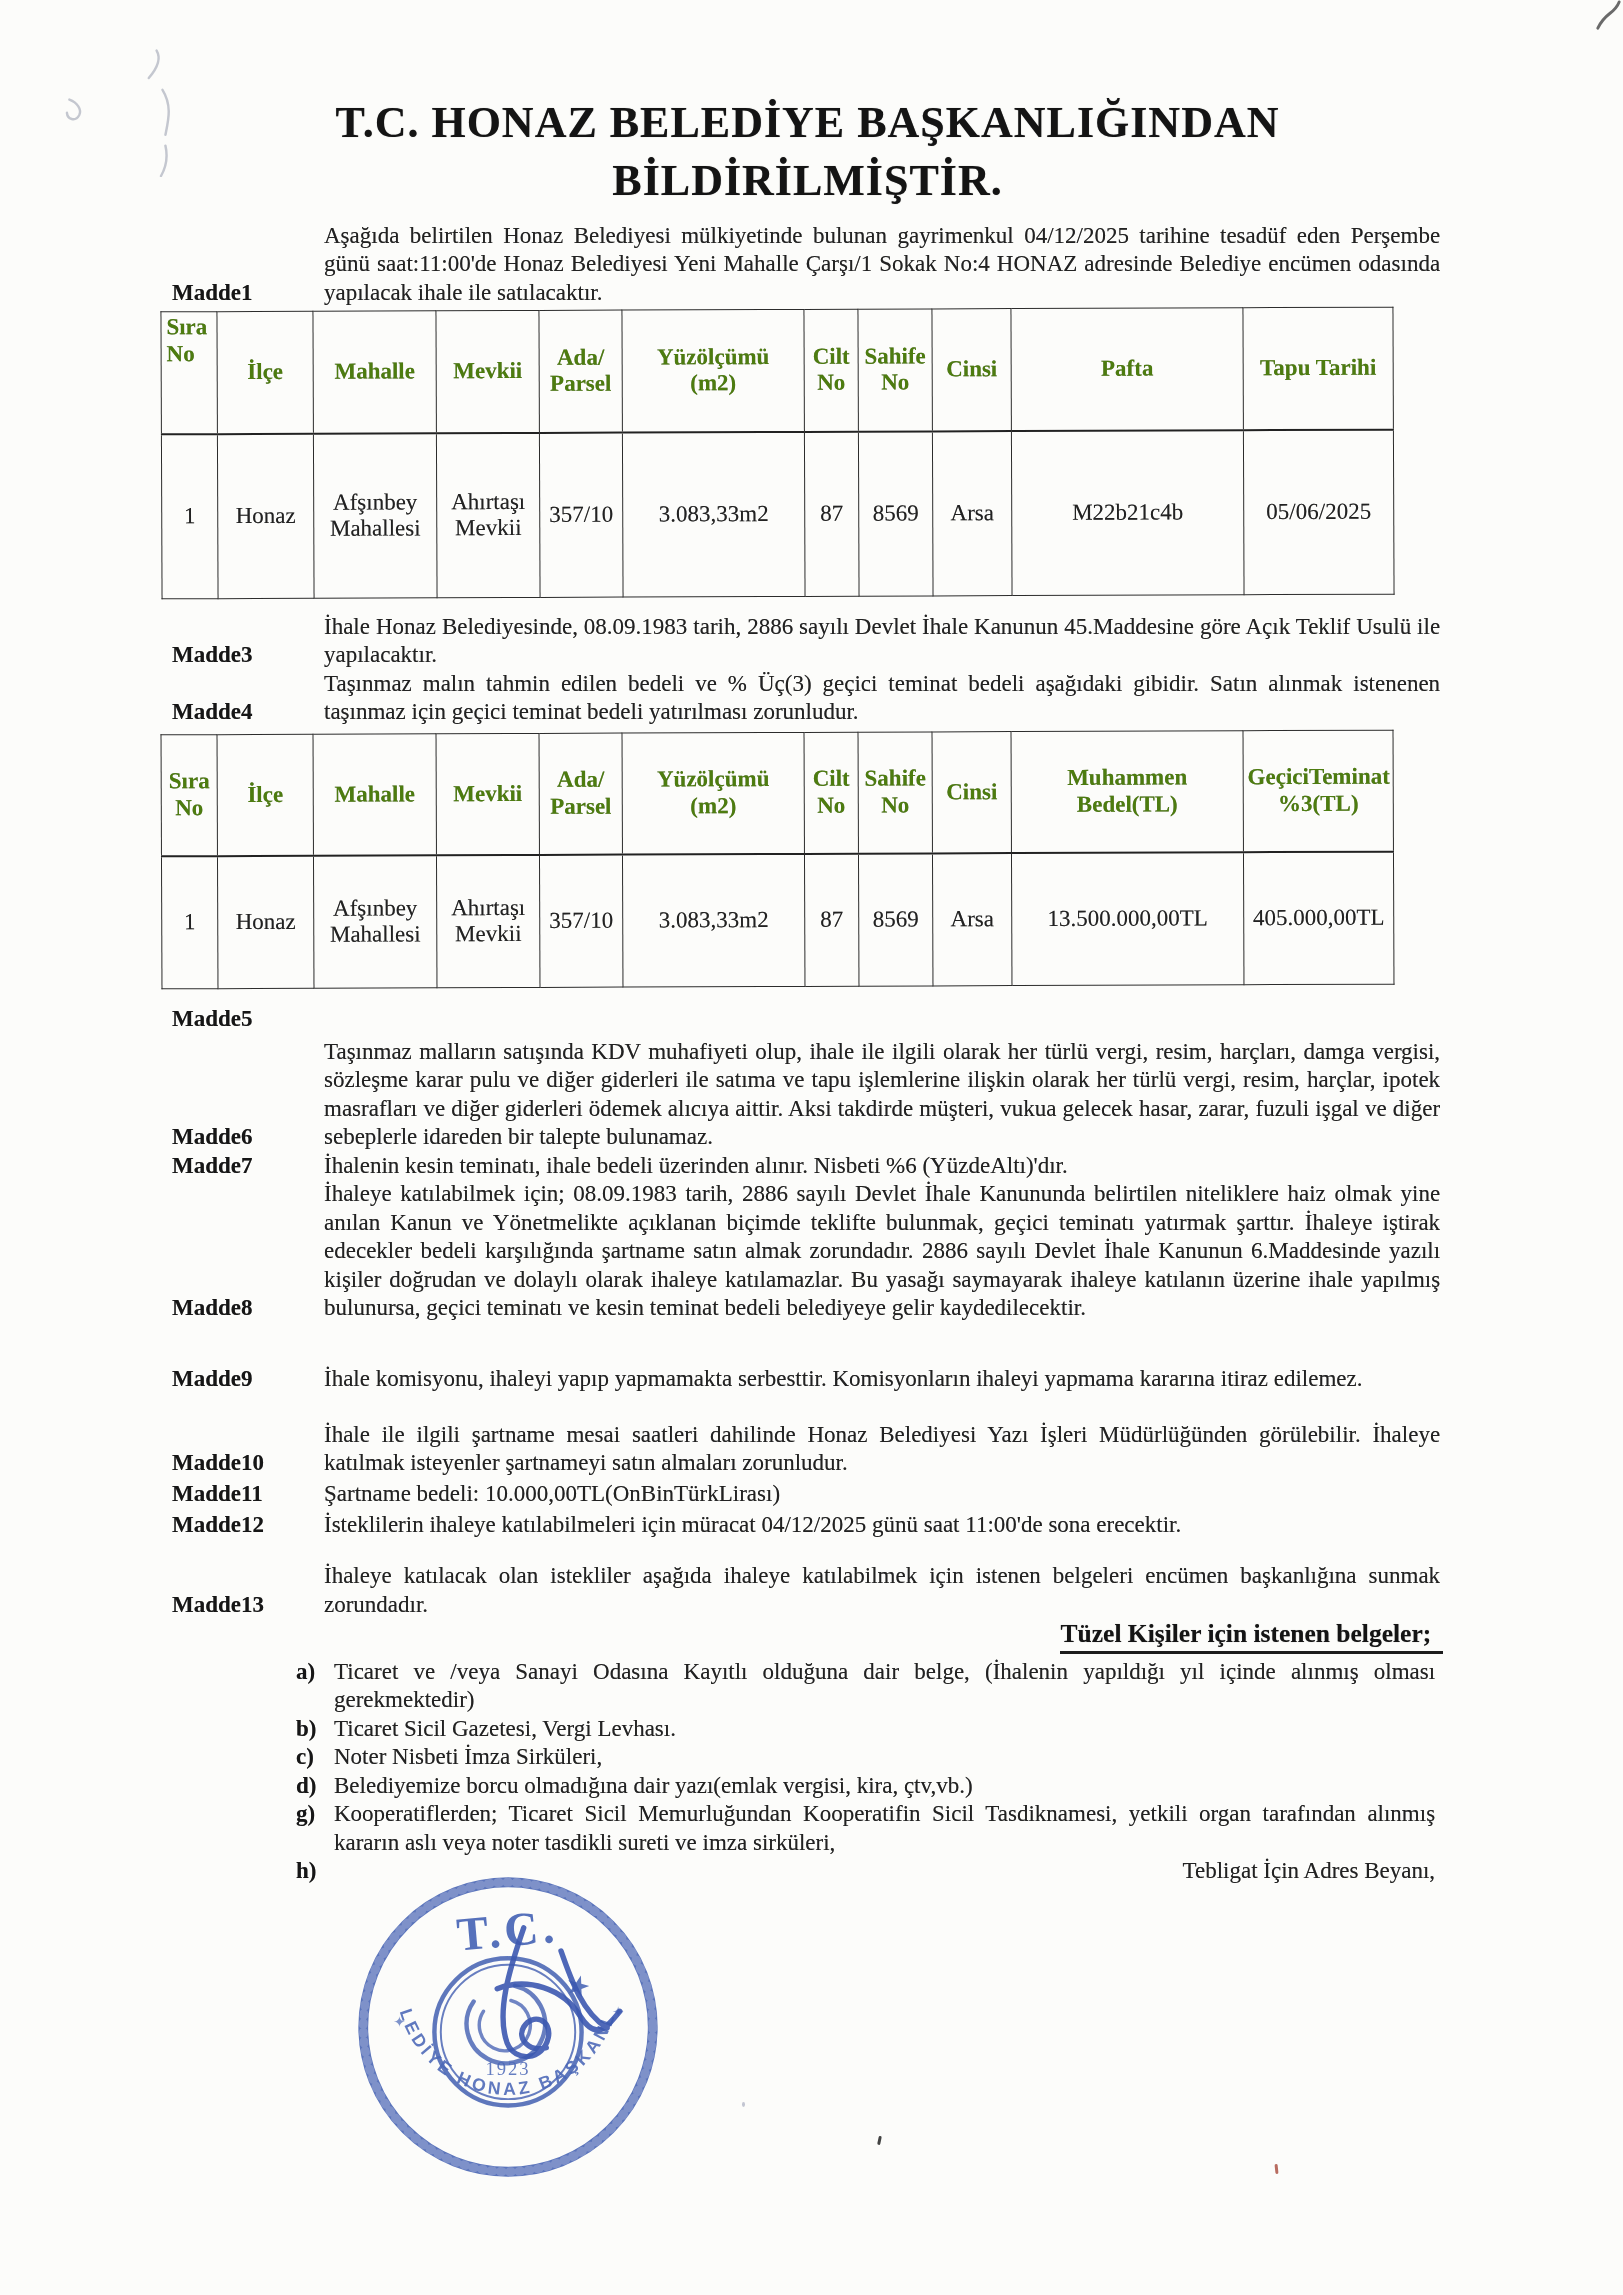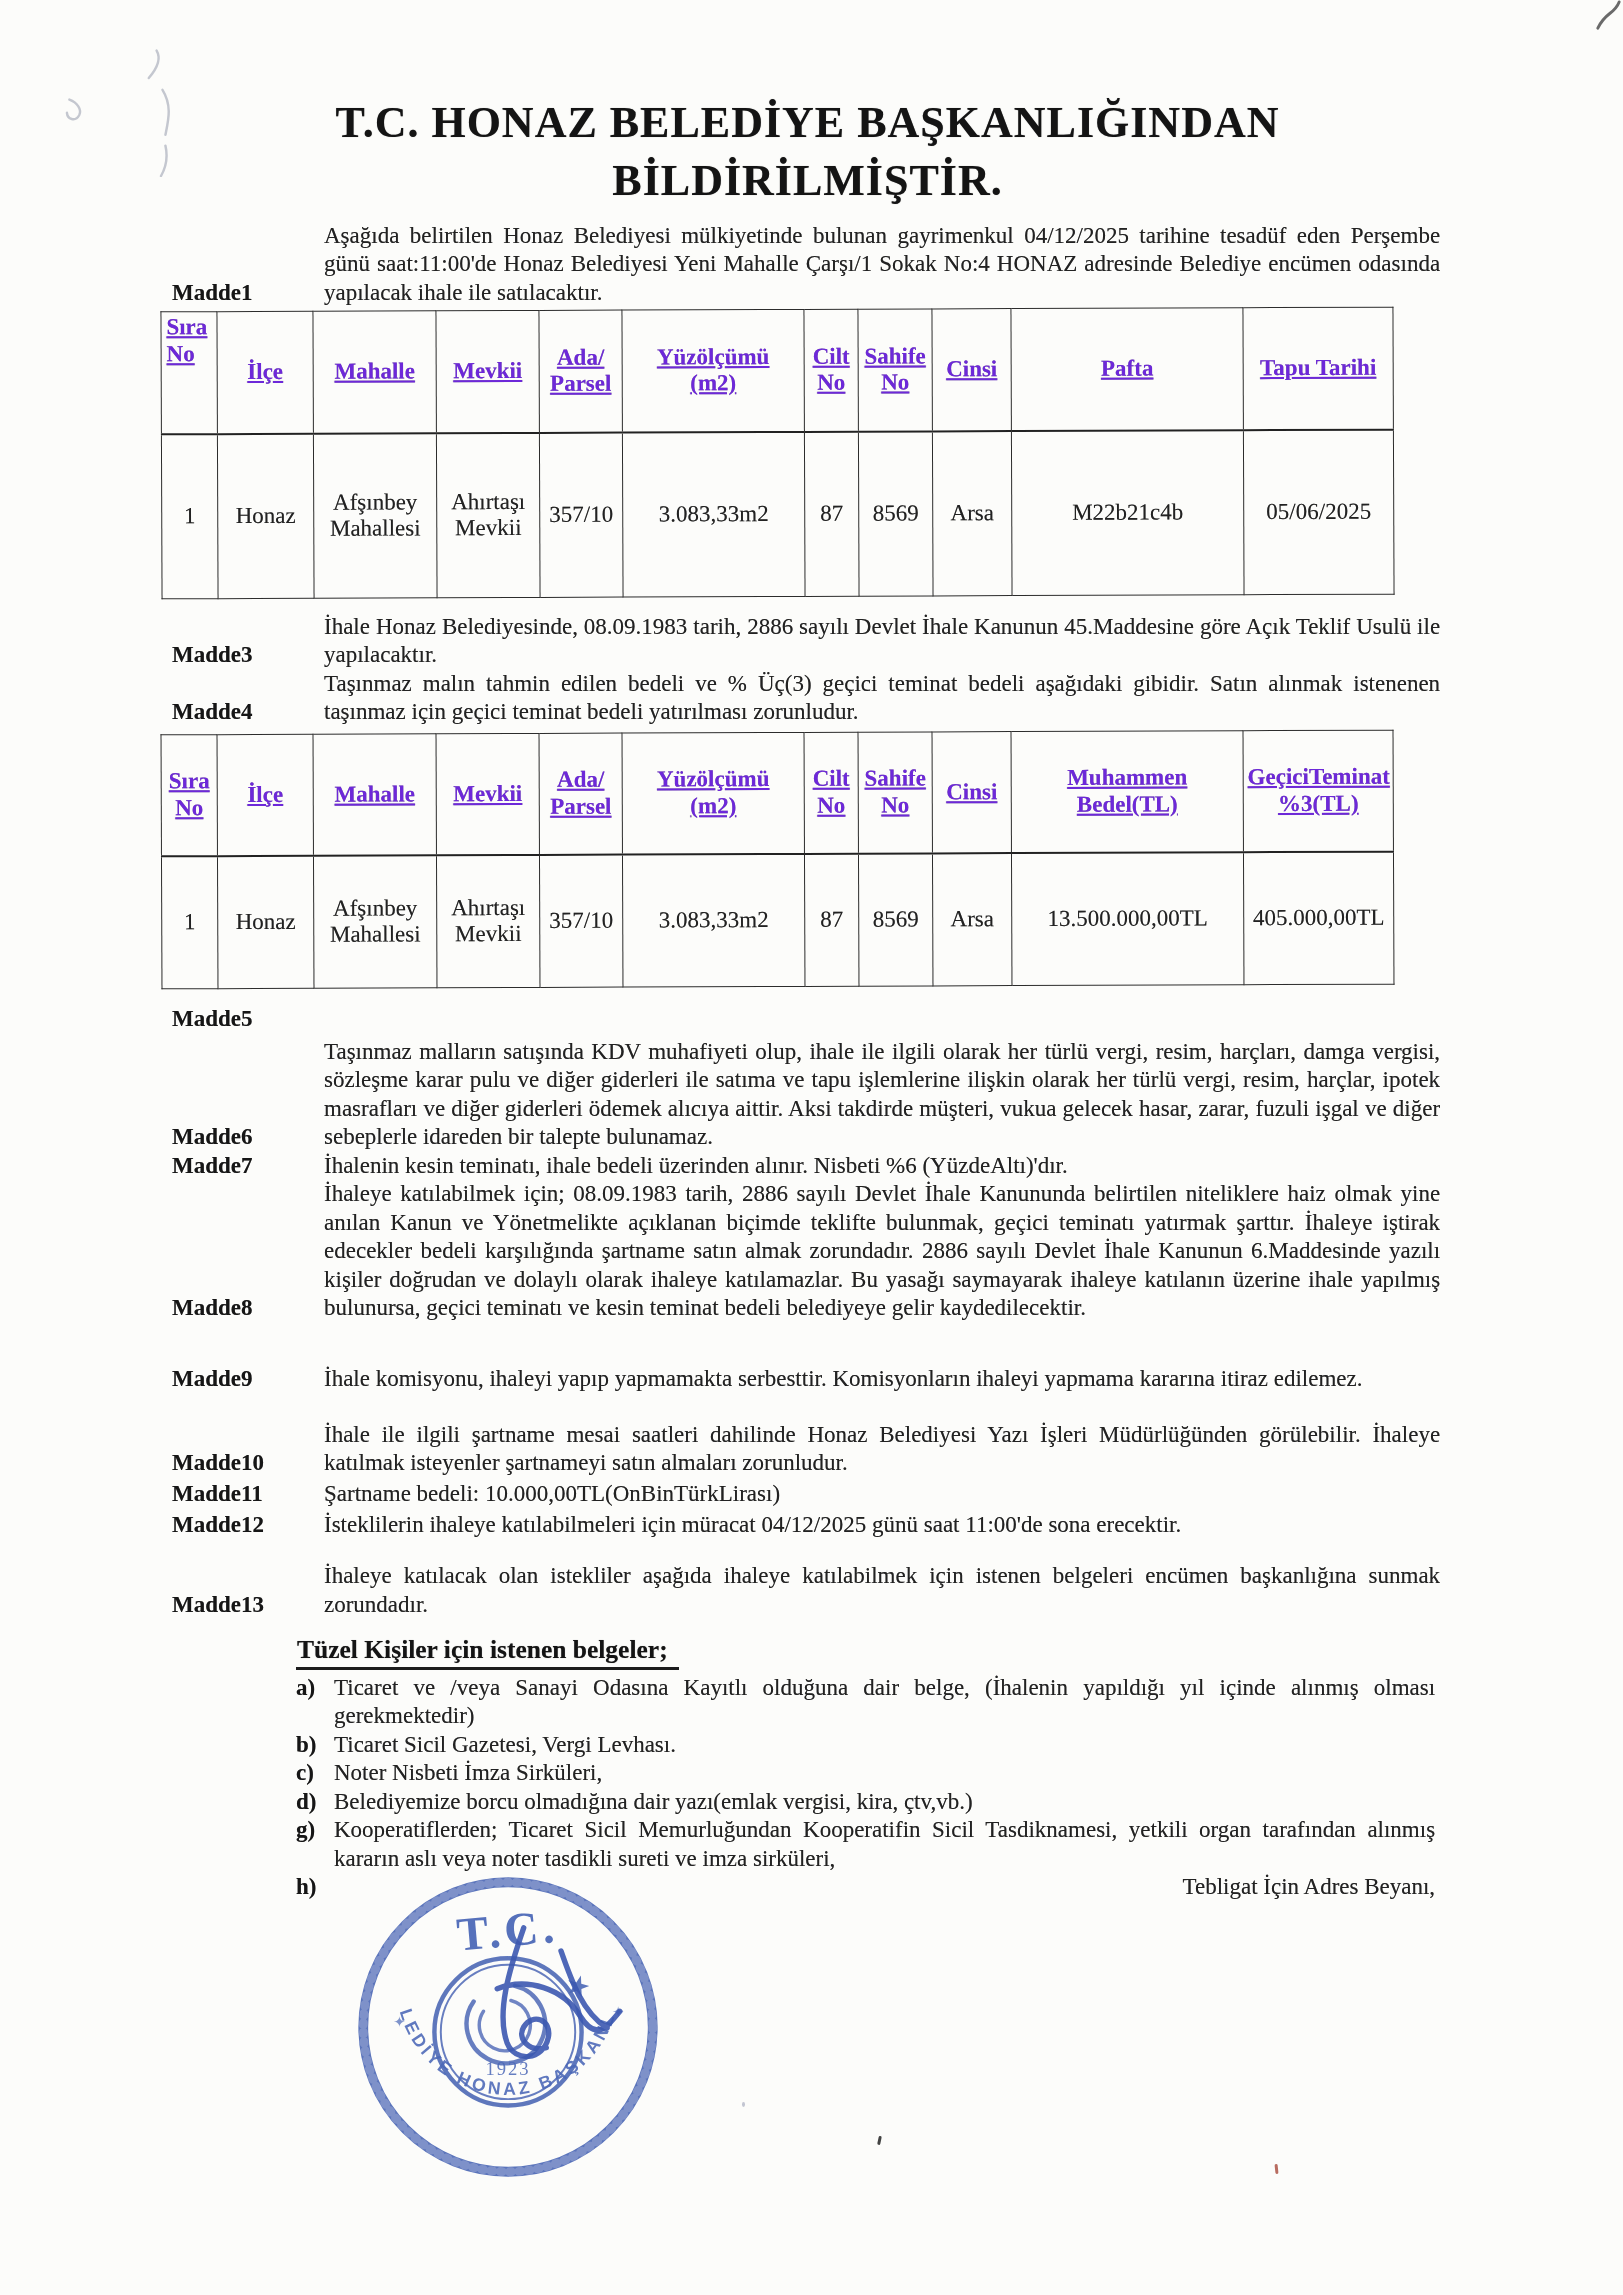--- a/index.html
+++ b/index.html
@@ -59,35 +59,35 @@
   .doc-table.t1{margin-top:2px;}
   .doc-table.t2{margin-top:4.9px;}
   .doc-table th,.doc-table td{
     border:1px solid #2c2c2c;
     font-size:23px;line-height:26.5px;
     text-align:center;vertical-align:middle;
     padding:2px 3.9px;
     overflow:hidden;
   }
   .doc-table th{
-    font-weight:bold;white-space:pre-line;color:#6d28d9;
+    font-weight:bold;white-space:pre-line;color:#4d7c0f;
     border-bottom:2.9px double #222;
-    text-decoration:underline;
   }
   .doc-table td{color:#222;}
   .t1 thead tr{height:122px;}
   .t1 tbody tr{height:165px;}
   .t2 thead tr{height:121px;}
   .t2 tbody tr{height:133px;}
   .th-topleft{text-align:left !important;vertical-align:top !important;padding-left:4.9px !important;}
   .section-heading{
-    margin:16px 0 0 124px;
+    margin:0 0 0 124px;
     font-size:25.5px;font-weight:bold;color:#141414;
     line-height:29.5px;
     text-shadow:0 0 0.7px rgba(20,20,20,.55);
+    text-align:right;
   }
   .section-heading .underlined{
     display:inline-block;
     border-bottom:3.9px solid #1c1c1c;
     padding:0 11.8px 2px 1px;
   }
   .doc-list{
     margin:3.9px 0 0 124px;
     width:1144px;
   }

